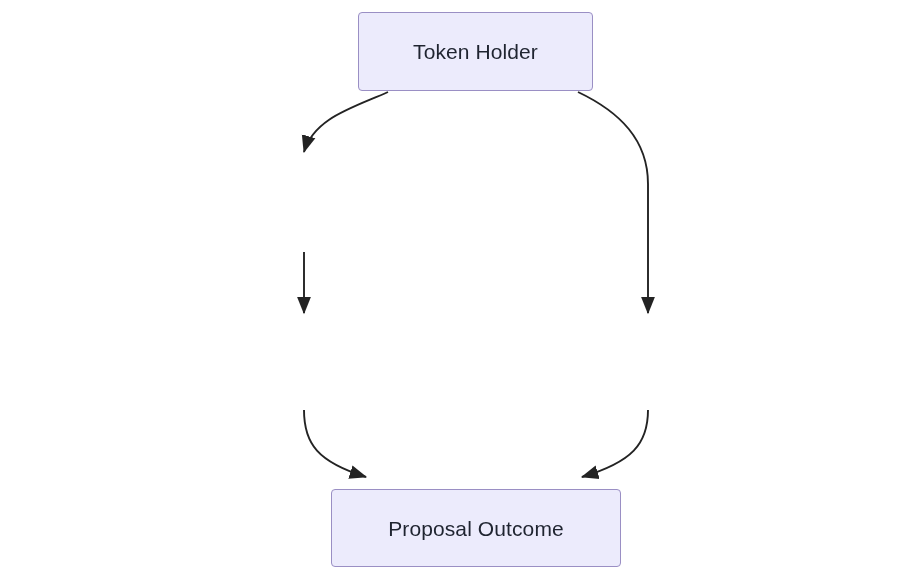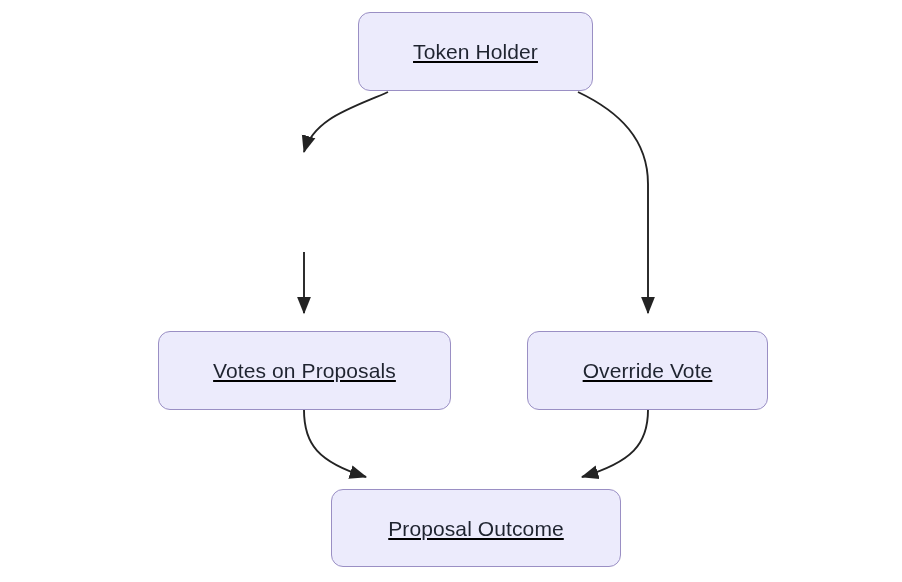--- a/index.html
+++ b/index.html
@@ -24,26 +24,25 @@
     left: 0;
     top: 0;
     width: 902px;
     height: 582px;
   }
   .node {
     position: absolute;
     box-sizing: border-box;
     background: #ECEBFC;
     border: 1.4px solid #9A8FC4;
-    border-radius: 12px;
+    border-radius: 4px;
     display: flex;
     align-items: center;
     justify-content: center;
     z-index: 2;
-    text-decoration: underline;
   }
   .node-label {
     font-family: "Liberation Sans", sans-serif;
     font-size: 21px;
     color: #1F2430;
     letter-spacing: 0.1px;
     white-space: nowrap;
     line-height: 1;
   }
   #node-token-holder   { left: 358px; top: 12px;  width: 235px; height: 79px; }
@@ -73,25 +72,19 @@
     <path d="M 304,410 C 304,444 318,462 366,477" fill="none" stroke="#232323" stroke-width="1.9" marker-end="url(#arrowhead)"></path>
 
     <path d="M 648,410 C 648,444 632,462 582,477" fill="none" stroke="#232323" stroke-width="1.9" marker-end="url(#arrowhead)"></path>
   </svg>
 
   <div class="node" id="node-token-holder">
     <span class="node-label">Token Holder</span>
   </div>
 
 
-  <div class="node" id="node-votes">
-    <span class="node-label">Votes on Proposals</span>
-  </div>
 
-  <div class="node" id="node-override">
-    <span class="node-label">Override Vote</span>
-  </div>
 
   <div class="node" id="node-outcome">
     <span class="node-label">Proposal Outcome</span>
   </div>
 
 </div>
 
 </body></html>

